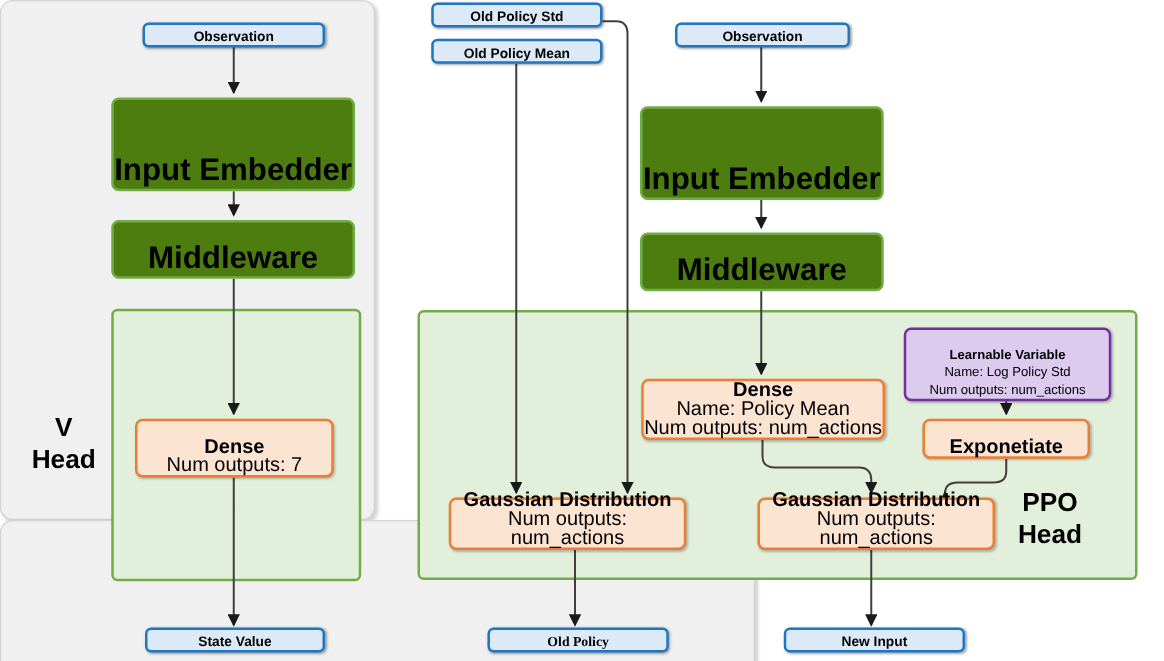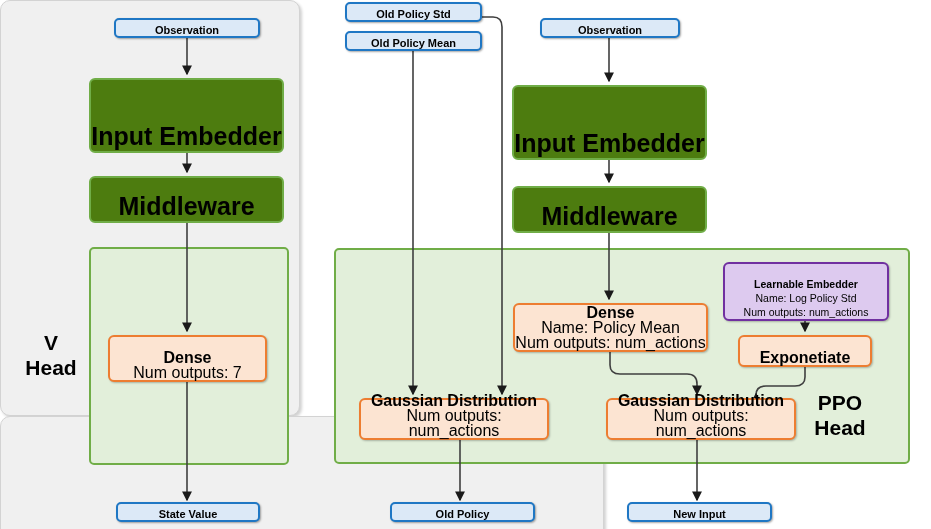--- a/index.html
+++ b/index.html
@@ -129,21 +129,21 @@
     <span>Middleware</span>
   </div>
 
   <div class="node orange" style="left:513px;top:303px;width:195px;height:49px;">
     <span class="t">Dense</span>
     <span>Name: Policy Mean</span>
     <span>Num outputs: num_actions</span>
   </div>
 
   <div class="node purple" style="left:723px;top:262px;width:166px;height:59px;">
-    <span class="t">Learnable Embedder</span>
+    <span class="t">Learnable Variable</span>
     <span>Name: Log Policy Std</span>
     <span>Num outputs: num_actions</span>
   </div>
 
   <div class="node orange" style="left:738px;top:335px;width:134px;height:32px;">
     <span class="t">Exponetiate</span>
   </div>
 
   <div class="node orange" style="left:359px;top:398px;width:190px;height:42px;">
     <span class="t">Gaussian Distribution</span>
@@ -157,21 +157,21 @@
 
   <div class="headlabel" style="left:802px;top:390px;width:76px;">
     <div>PPO</div>
     <div>Head</div>
   </div>
 
   <div class="node io" style="left:116px;top:502px;width:144px;height:20px;">
     <span>State Value</span>
   </div>
 
-  <div class="node io" style="left:390px;top:502px;width:145px;height:20px;">
+  <div class="node io" style="left:390px;top:502px;width:145px;height:20px;font-family:Liberation Serif, serif;">
     <span>Old Policy</span>
   </div>
 
   <div class="node io" style="left:627px;top:502px;width:145px;height:20px;">
     <span>New Input</span>
   </div>
 
 </div>
 
 </body></html>

